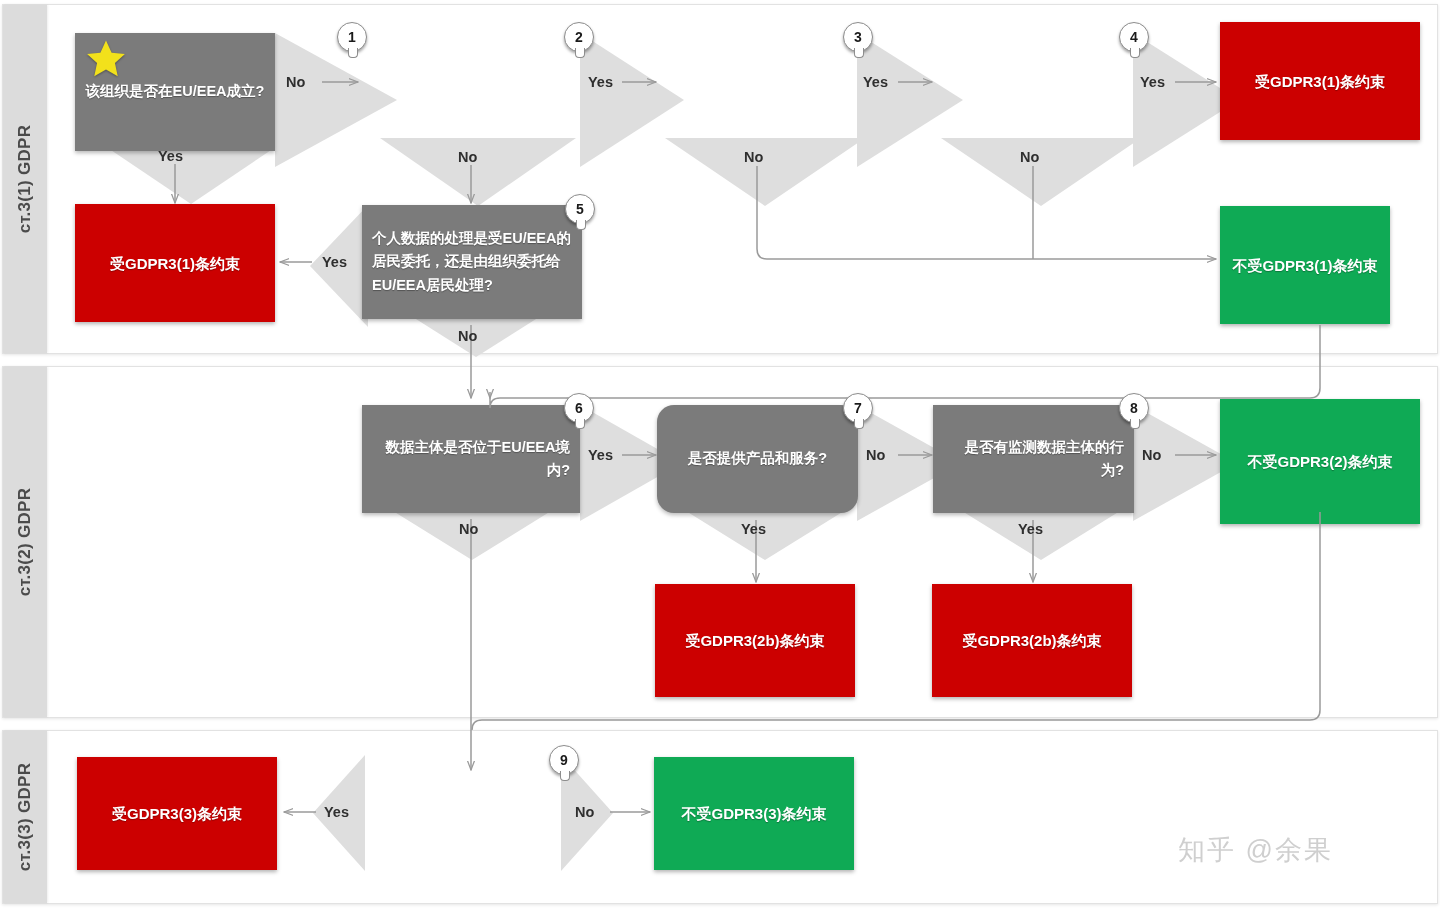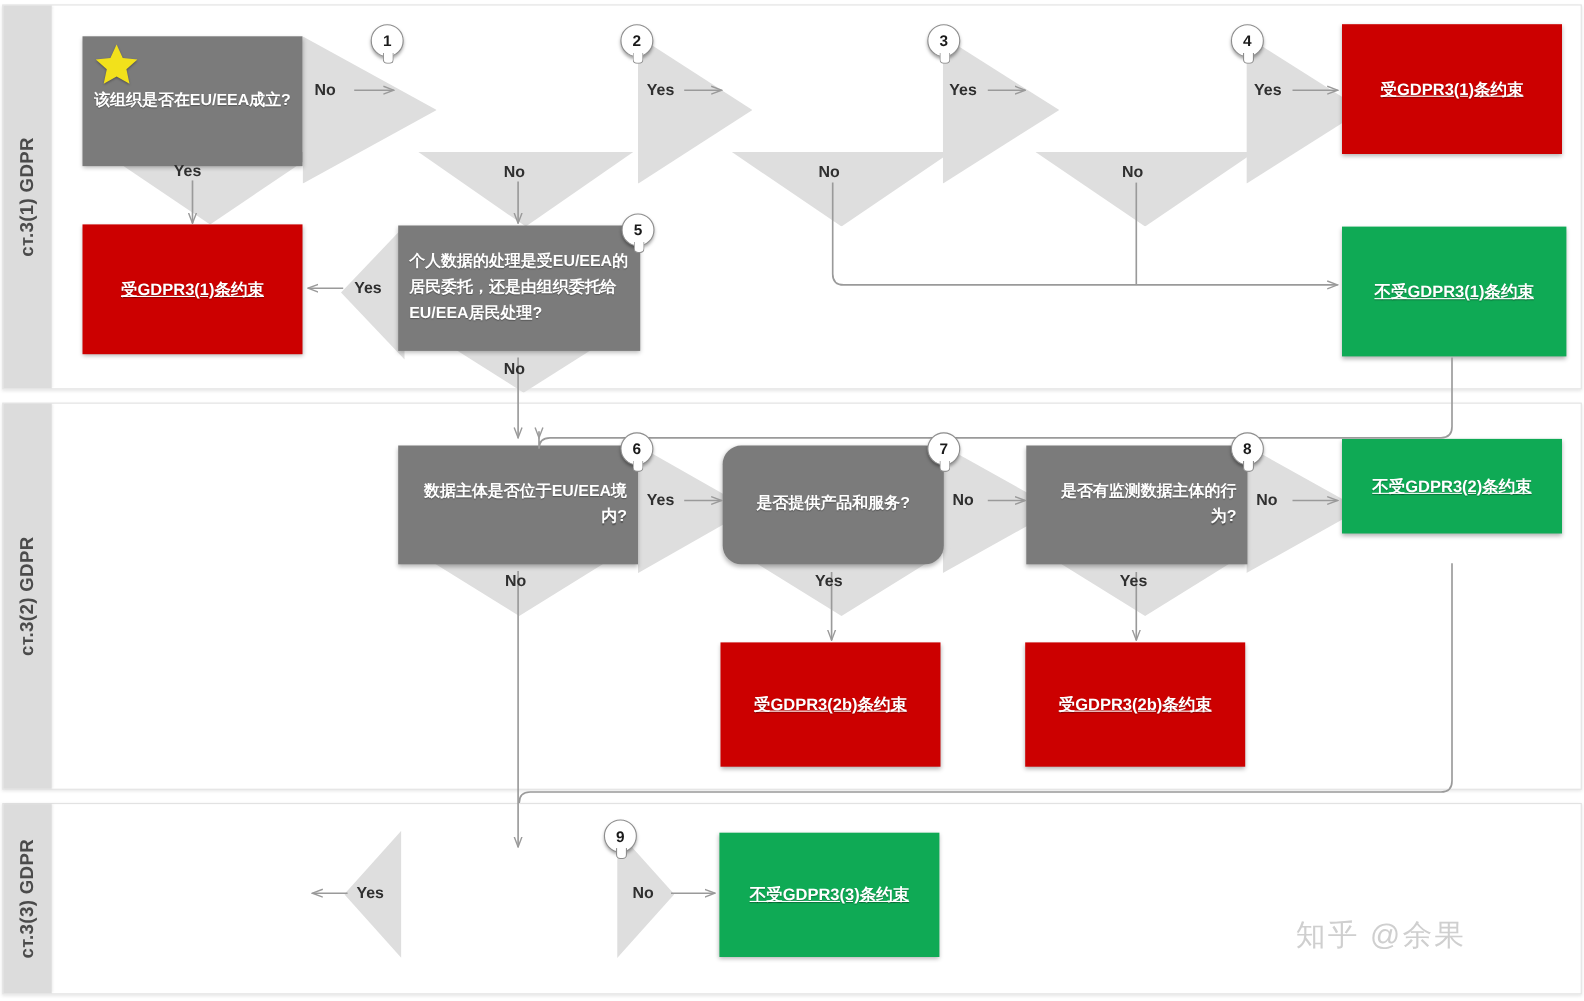--- a/index.html
+++ b/index.html
@@ -94,21 +94,20 @@
     padding:4px 8px;
     box-shadow:0 2px 4px rgba(0,0,0,.3);
   }
   .term .ttext{
     color:#ffffff;
     font-size:15px;
     font-weight:700;
     text-align:center;
     line-height:1.4;
     text-shadow:0 1px 1px rgba(0,0,0,.3);
-    text-decoration:underline;
   }
 
   
   .badge{
     position:absolute;
     width:28px;height:28px;
     border-radius:50%;
     background:#ffffff;
     border:1.6px solid #8d8d8d;
     box-shadow:0 2px 3px rgba(0,0,0,.35);
@@ -350,36 +349,39 @@
   <div class="elabel" style="left:575px;top:804px;">No</div>
 
   <div class="term" style="left:75px;top:204px;width:200px;height:118px;background:#CC0000;">
     <div class="ttext">受GDPR3(1)条约束</div>
   </div>
 
   <div class="term" style="left:1220px;top:22px;width:200px;height:118px;background:#CC0000;">
     <div class="ttext">受GDPR3(1)条约束</div>
   </div>
 
-  <div class="term" style="left:1220px;top:206px;width:204px;height:118px;background:#0FAA55;">
+  <div class="term" style="left:1220px;top:206px;width:170px;height:118px;background:#0FAA55;">
     <div class="ttext">不受GDPR3(1)条约束</div>
   </div>
 
   <div class="term" style="left:655px;top:584px;width:200px;height:113px;background:#CC0000;">
     <div class="ttext">受GDPR3(2b)条约束</div>
   </div>
 
   <div class="term" style="left:932px;top:584px;width:200px;height:113px;background:#CC0000;">
     <div class="ttext">受GDPR3(2b)条约束</div>
   </div>
 
-  <div class="term" style="left:1220px;top:399px;width:200px;height:86px;background:#0FAA55;">
+  <div class="term" style="left:1220px;top:399px;width:200px;height:125px;background:#0FAA55;">
     <div class="ttext">不受GDPR3(2)条约束</div>
   </div>
 
+  <div class="term" style="left:77px;top:757px;width:200px;height:113px;background:#CC0000;">
+    <div class="ttext">受GDPR3(3)条约束</div>
+  </div>
 
   <div class="term" style="left:654px;top:757px;width:200px;height:113px;background:#0FAA55;">
     <div class="ttext">不受GDPR3(3)条约束</div>
   </div>
 
   <div class="watermark" style="left:1178px;top:832px;">知乎 @余果</div>
 
 </div>
 
 </body></html>

